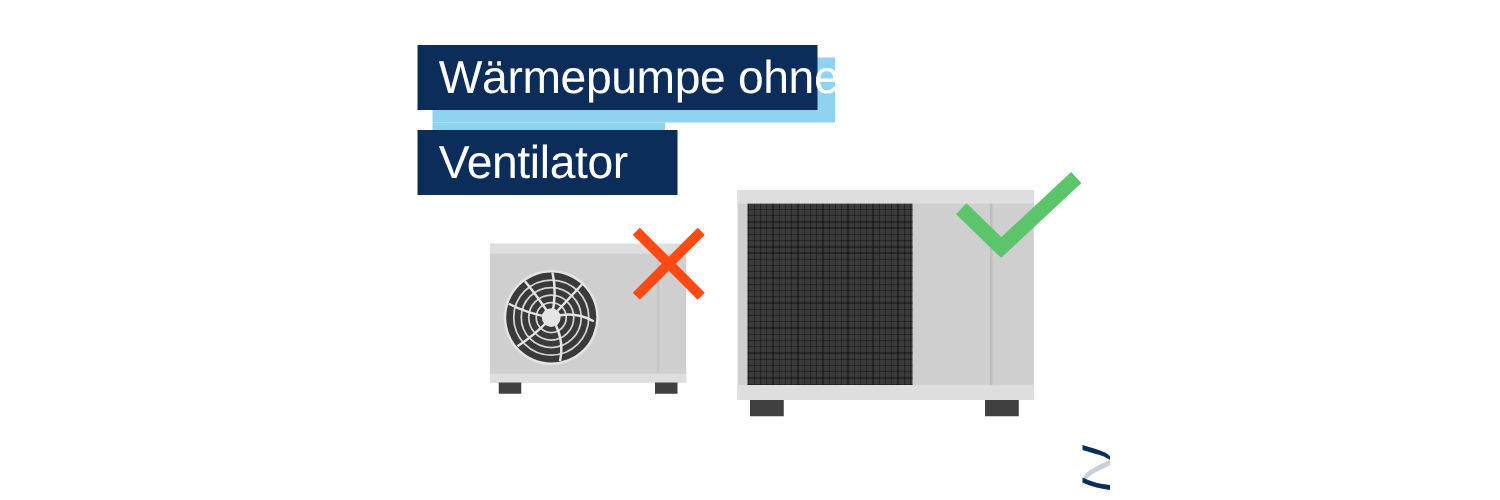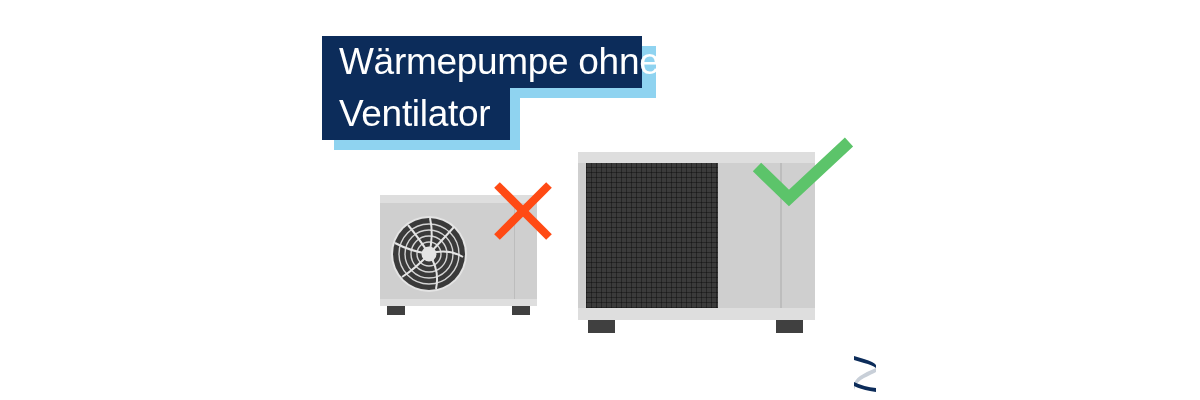--- a/index.html
+++ b/index.html
@@ -1,21 +1,21 @@
 <!DOCTYPE html>
 <html><head>
   <meta charset="utf-8">
   <style>
     html, body { margin: 0; padding: 0; }
     body {
       width: 1200px; height: 400px; background: #ffffff;
       position: relative; overflow: hidden;
       font-family: "Liberation Sans", "DejaVu Sans", sans-serif;
     }
-    .abs { position: absolute; }
+    .abs { position: absolute; margin-left: 12px; }
     .shadow-box { background: #8fd3f0; }
     .title-box { background: #0c2c5a; color: #ffffff; font-size: 37px; line-height: 52px;
       padding-left: 17px; box-sizing: border-box; white-space: nowrap;
       letter-spacing: -0.3px; font-family: "Liberation Sans Narrow", "Liberation Sans", sans-serif; }
     .unit-body { background: #cfcfcf; }
     .unit-band { background: #dedede; }
     .foot { background: #404040; }
     .divider { background: #bdbdbd; }
     .grille {
       background-color: #3b3b3b;
@@ -25,21 +25,21 @@
     }
     svg { display: block; }
   </style>
 </head>
 <body>
 
 <div>
   <div class="abs shadow-box" style="left:334px;top:46px;width:322px;height:52px;"></div>
   <div class="abs shadow-box" style="left:334px;top:98px;width:186px;height:52px;"></div>
   <div class="abs title-box" style="left:322px;top:36px;width:320px;height:52px;">Wärmepumpe ohne</div>
-  <div class="abs title-box" style="left:322px;top:88px;width:188px;height:52px;">Ventilator</div>
+  <div class="abs title-box" style="left:322px;top:104px;width:208px;height:52px;">Ventilator</div>
 </div>
 
 <div>
   <div class="abs unit-body" style="left:380px;top:195px;width:157px;height:111px;"></div>
   <div class="abs unit-band" style="left:380px;top:195px;width:157px;height:8px;"></div>
   <div class="abs unit-band" style="left:380px;top:299px;width:157px;height:7px;"></div>
   <div class="abs divider" style="left:514px;top:203px;width:1px;height:96px;"></div>
   <div class="abs foot" style="left:387px;top:306px;width:18px;height:9px;"></div>
   <div class="abs foot" style="left:512px;top:306px;width:18px;height:9px;"></div>
   <div class="abs" style="left:390px;top:215px;width:78px;height:78px;">

